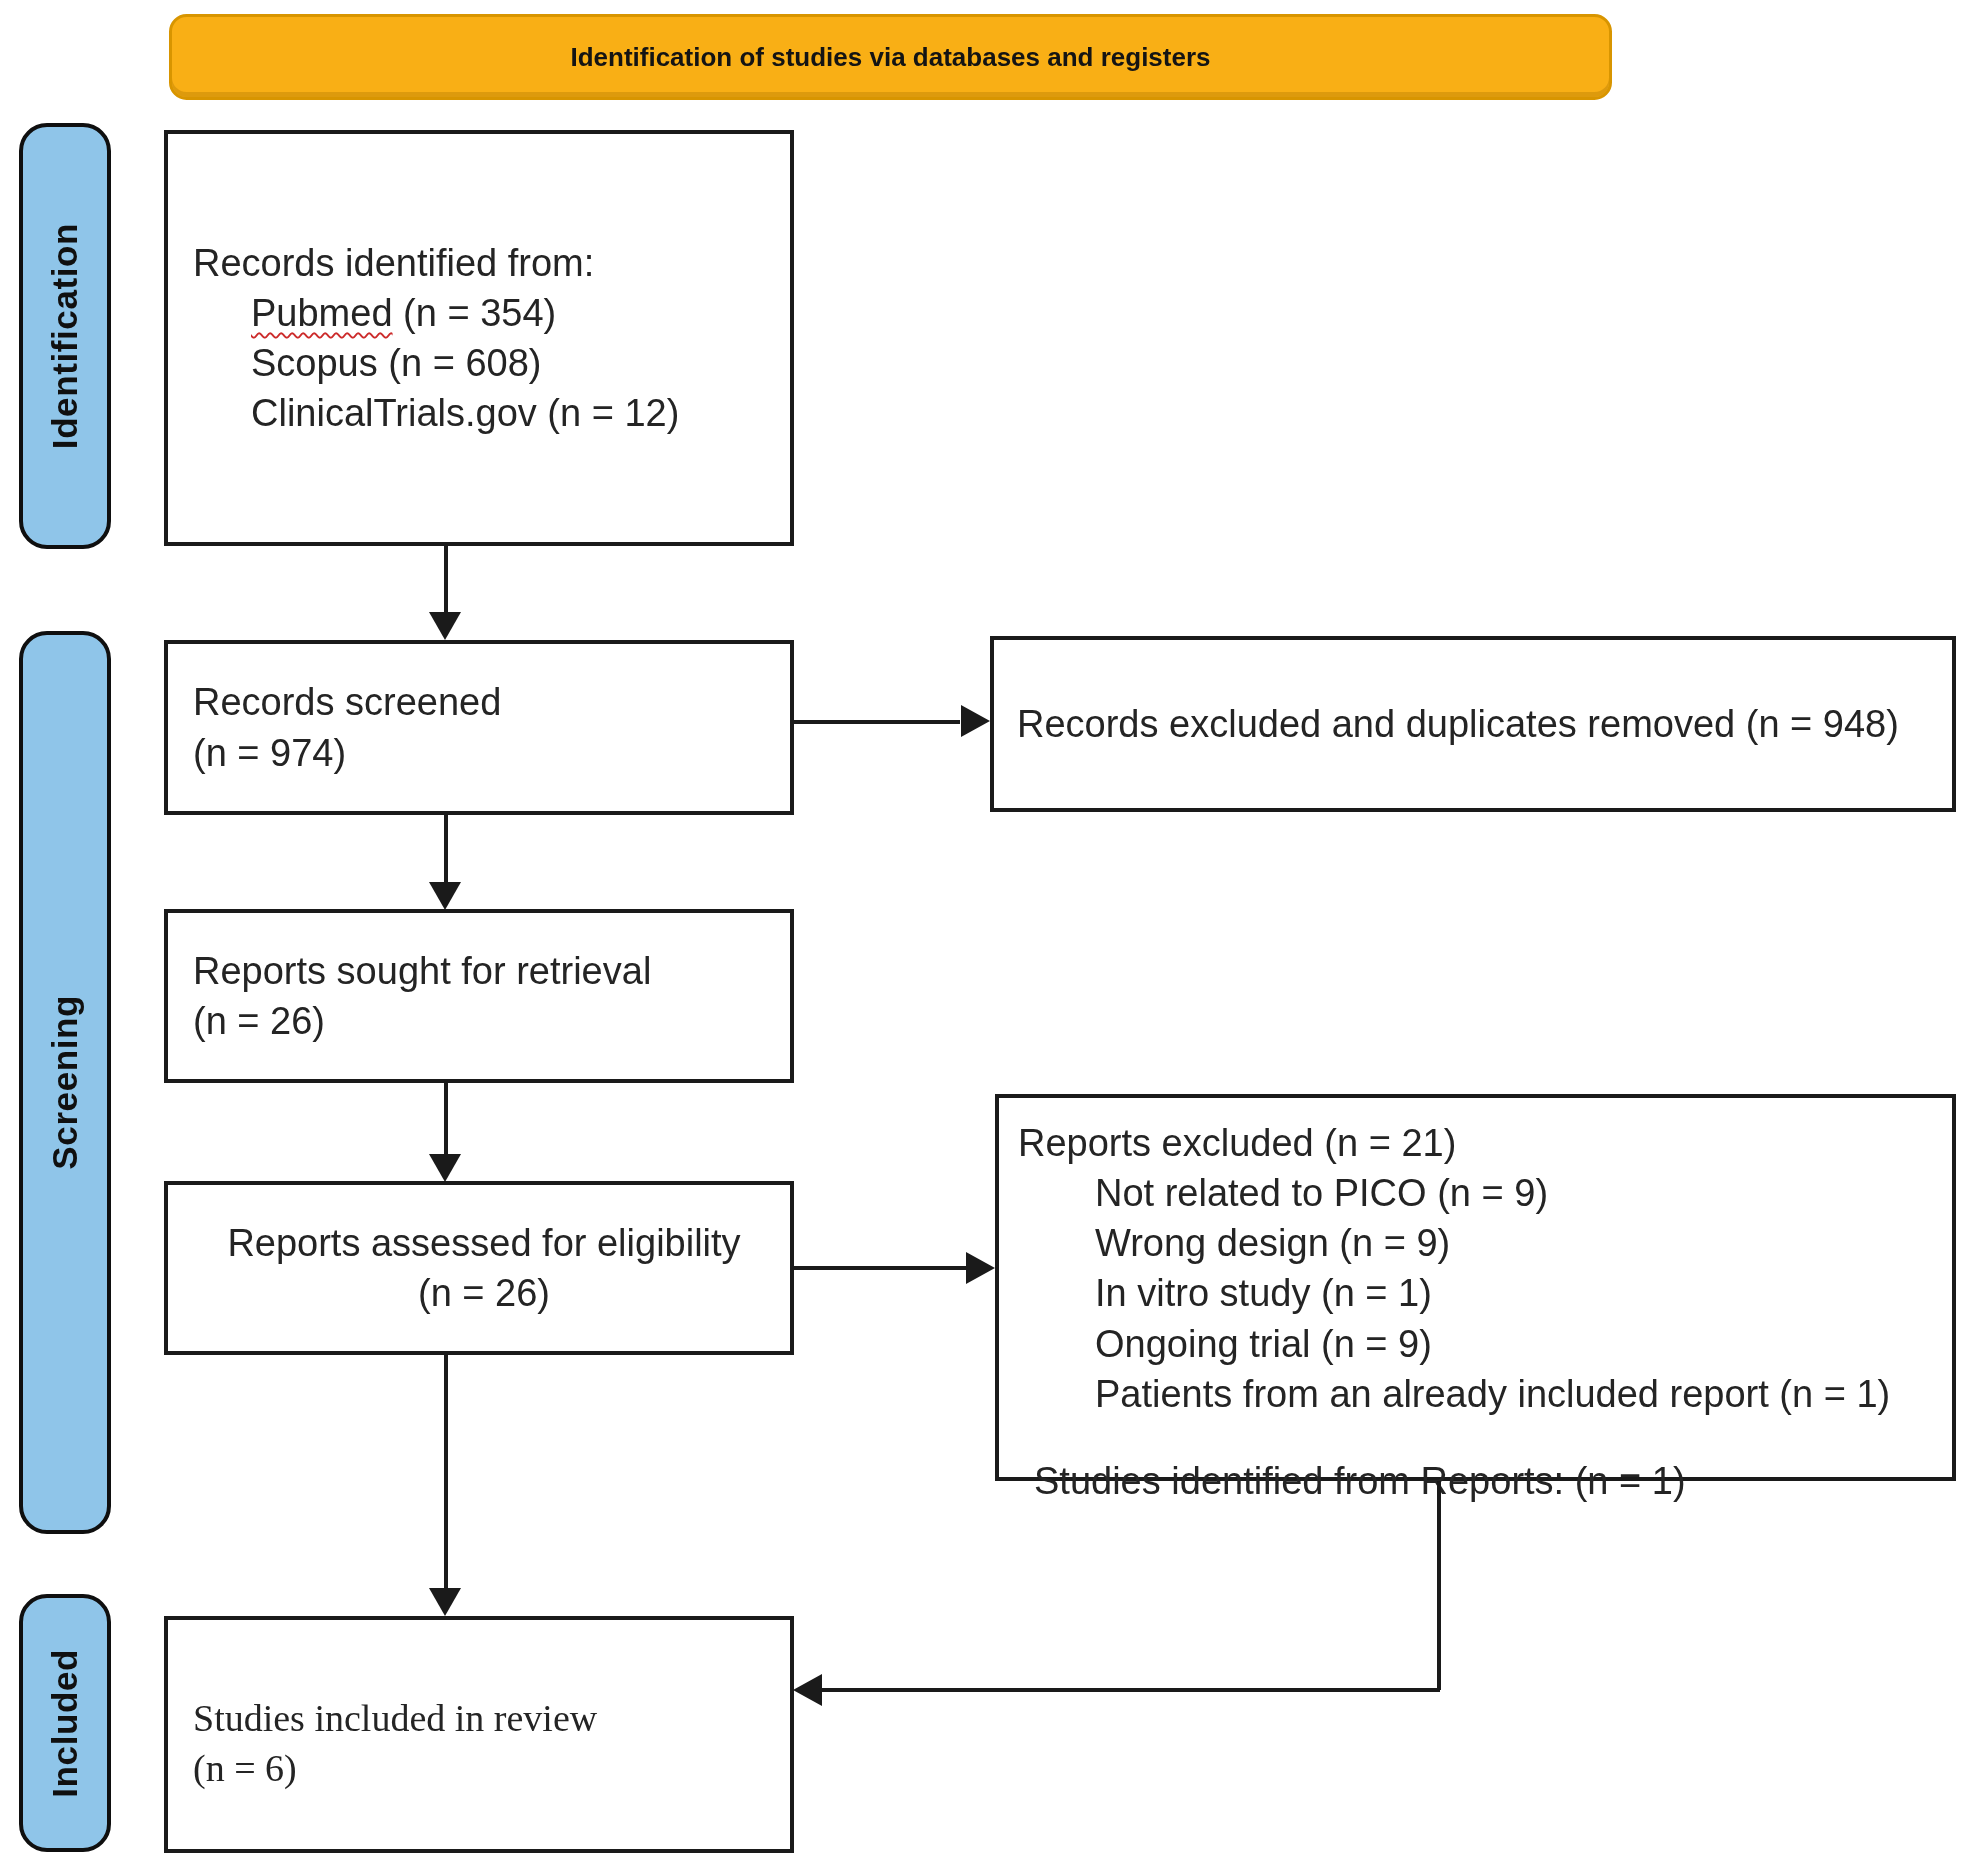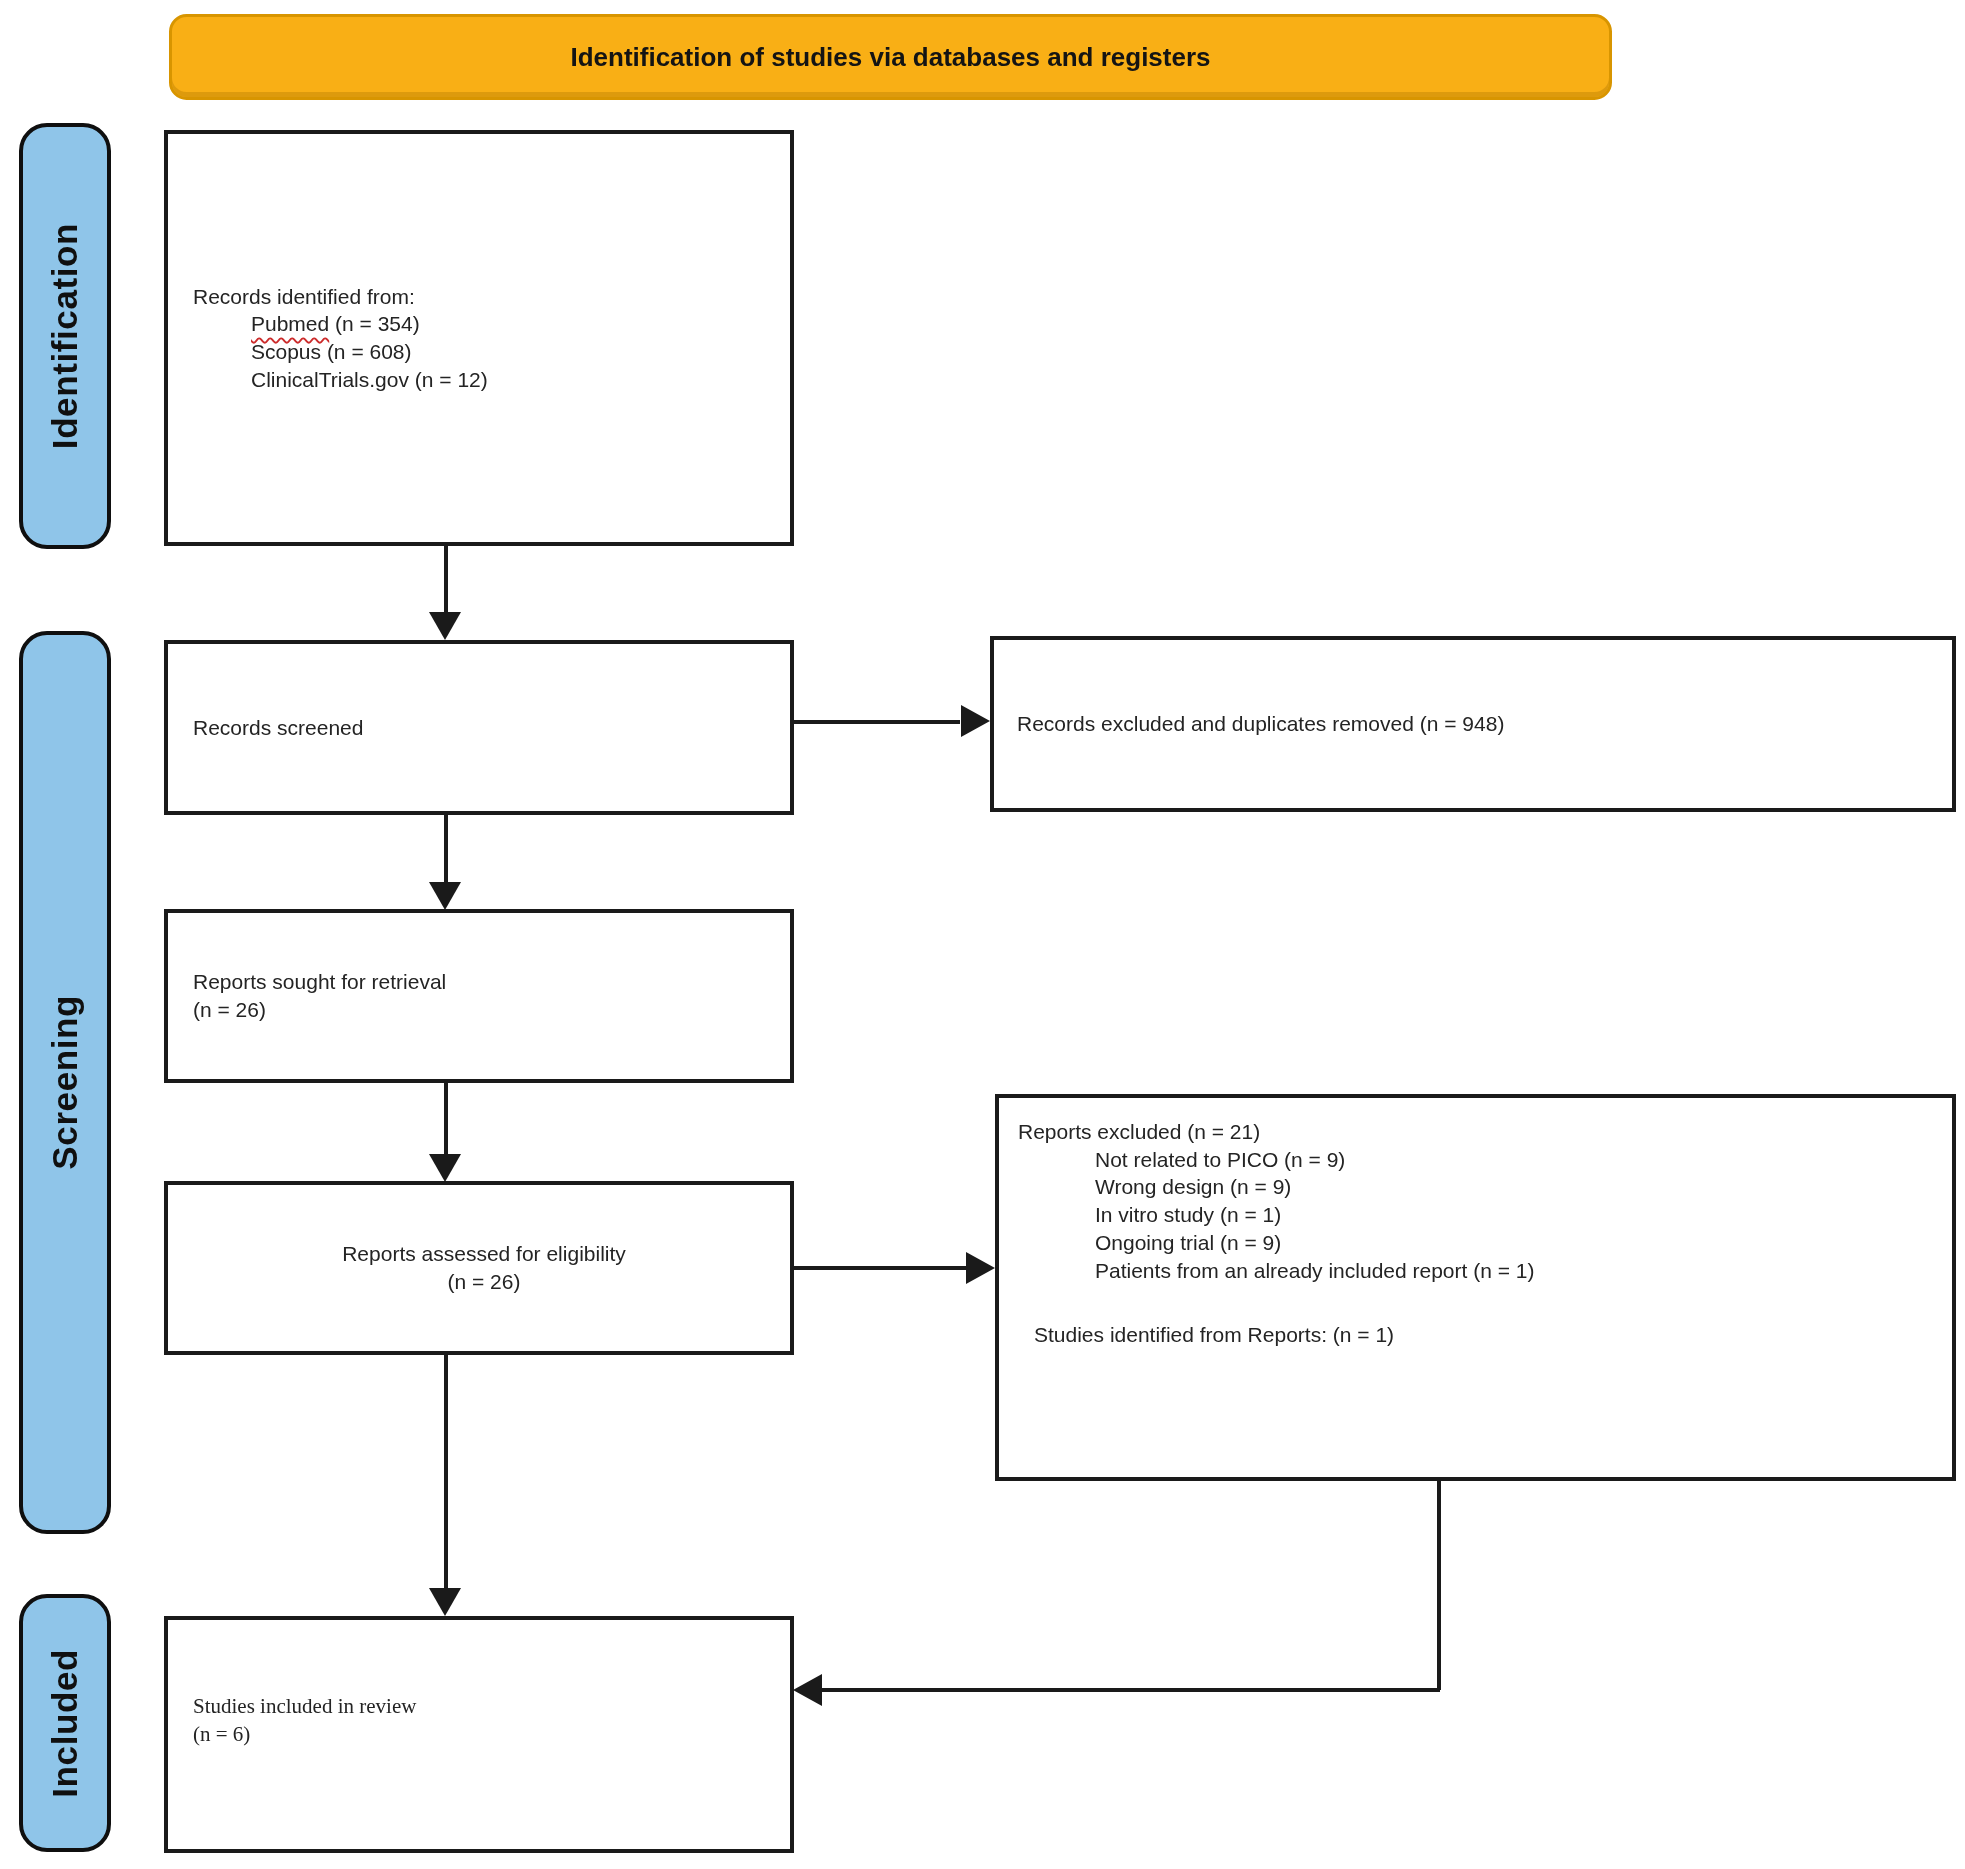--- a/index.html
+++ b/index.html
@@ -49,21 +49,21 @@
   }
   .stage-identification { top: 123px; height: 426px; }
   .stage-screening      { top: 631px; height: 903px; }
   .stage-included       { top: 1594px; height: 258px; }
 
   
   .fbox {
     position: absolute;
     background: #ffffff;
     border: 4.4px solid var(--ink, #1a1a1a);
-    font-size: 21px;
+    font-size: 38px;
     line-height: 1.32;
     color: #242424;
     display: flex; flex-direction: column; justify-content: center;
     padding-left: 25px; padding-right: 15px;
   }
   .main-col { left: 164px; width: 630px; }
   .box-records-identified { top: 130px;  height: 416px; }
   .box-records-screened   { top: 640px; height: 175px; }
   .box-reports-sought     { top: 909px; height: 174px; }
   .box-reports-assessed   { top: 1181px; height: 174px; align-items: center; }
@@ -133,20 +133,21 @@
 
   <div class="fbox main-col box-records-identified">
     <div>Records identified from:</div>
     <div class="indent"><span class="squiggle">Pubmed</span><span> (n = 354)</span></div>
     <div class="indent"><span>Scopus</span><span> (n = 608)</span></div>
     <div class="indent"><span>ClinicalTrials.gov</span><span> (n = 12)</span></div>
   </div>
 
   <div class="fbox main-col box-records-screened">
     <div>Records screened</div>
+    <div>(n = 974)</div>
   </div>
 
   <div class="fbox main-col box-reports-sought">
     <div>Reports sought for retrieval</div>
     <div>(n = 26)</div>
   </div>
 
   <div class="fbox main-col box-reports-assessed">
     <div>Reports assessed for eligibility</div>
     <div>(n = 26)</div>

